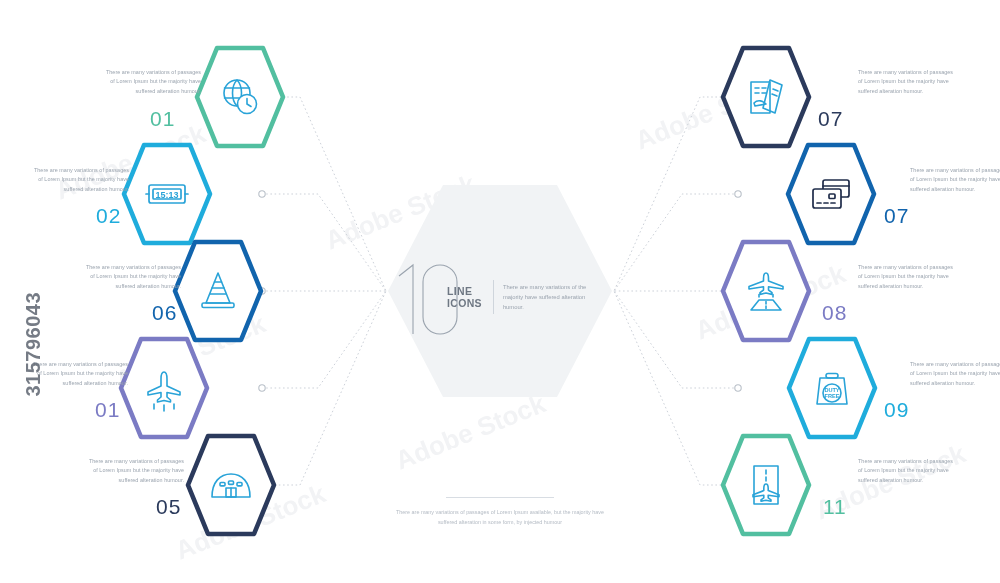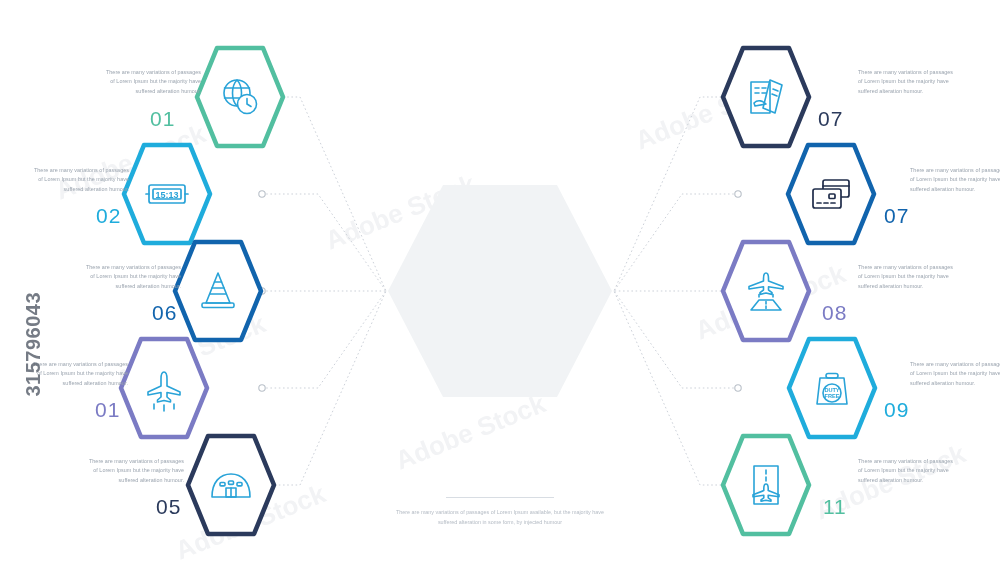--- a/index.html
+++ b/index.html
@@ -127,20 +127,38 @@
       <circle cx="738" cy="388" r="3.2"></circle>
       <circle cx="738" cy="485" r="3.2"></circle>
     </g>
   </svg>
 
   <div class="center-hex">
     <svg viewBox="0 0 228 216" preserveAspectRatio="none">
       <polygon points="57,2 171,2 226,108 171,214 57,214 2,108" fill="#f1f3f5"></polygon>
     </svg>
   </div>
+  <div class="center-inner">
+    <div class="center-row">
+      <div class="big-ten">
+        <svg viewBox="0 0 74 86">
+          <g fill="none" stroke="#9aa3ae" stroke-width="1.1">
+            <path d="M10,22 L24,11 L24,80"></path>
+            <rect x="34" y="11" width="34" height="69" rx="17"></rect>
+          </g>
+        </svg>
+      </div>
+      <div class="lineicons">
+        <div>LINE</div>
+        <div>ICONS</div>
+      </div>
+      <div class="vrule"></div>
+      <div class="center-copy">There are many variations of the majority have suffered alteration humour.</div>
+    </div>
+  </div>
 
   <div id="items-layer">
       <div class="hex" style="left: 194px; top: 45px;">
         <svg class="frame" viewBox="0 0 92 104" preserveAspectRatio="none">
       <polygon points="23,3 69,3 89,52 69,101 23,101 3,52" fill="#ffffff" stroke="#52bfa0" stroke-width="4.6" stroke-linejoin="round"></polygon>
         </svg>
         <span class="glyph">
           <svg viewBox="0 0 48 48">
             <g fill="none" stroke="#29a3d8" stroke-width="1.6" stroke-linecap="round">
       <circle cx="21" cy="20" r="13"></circle>

